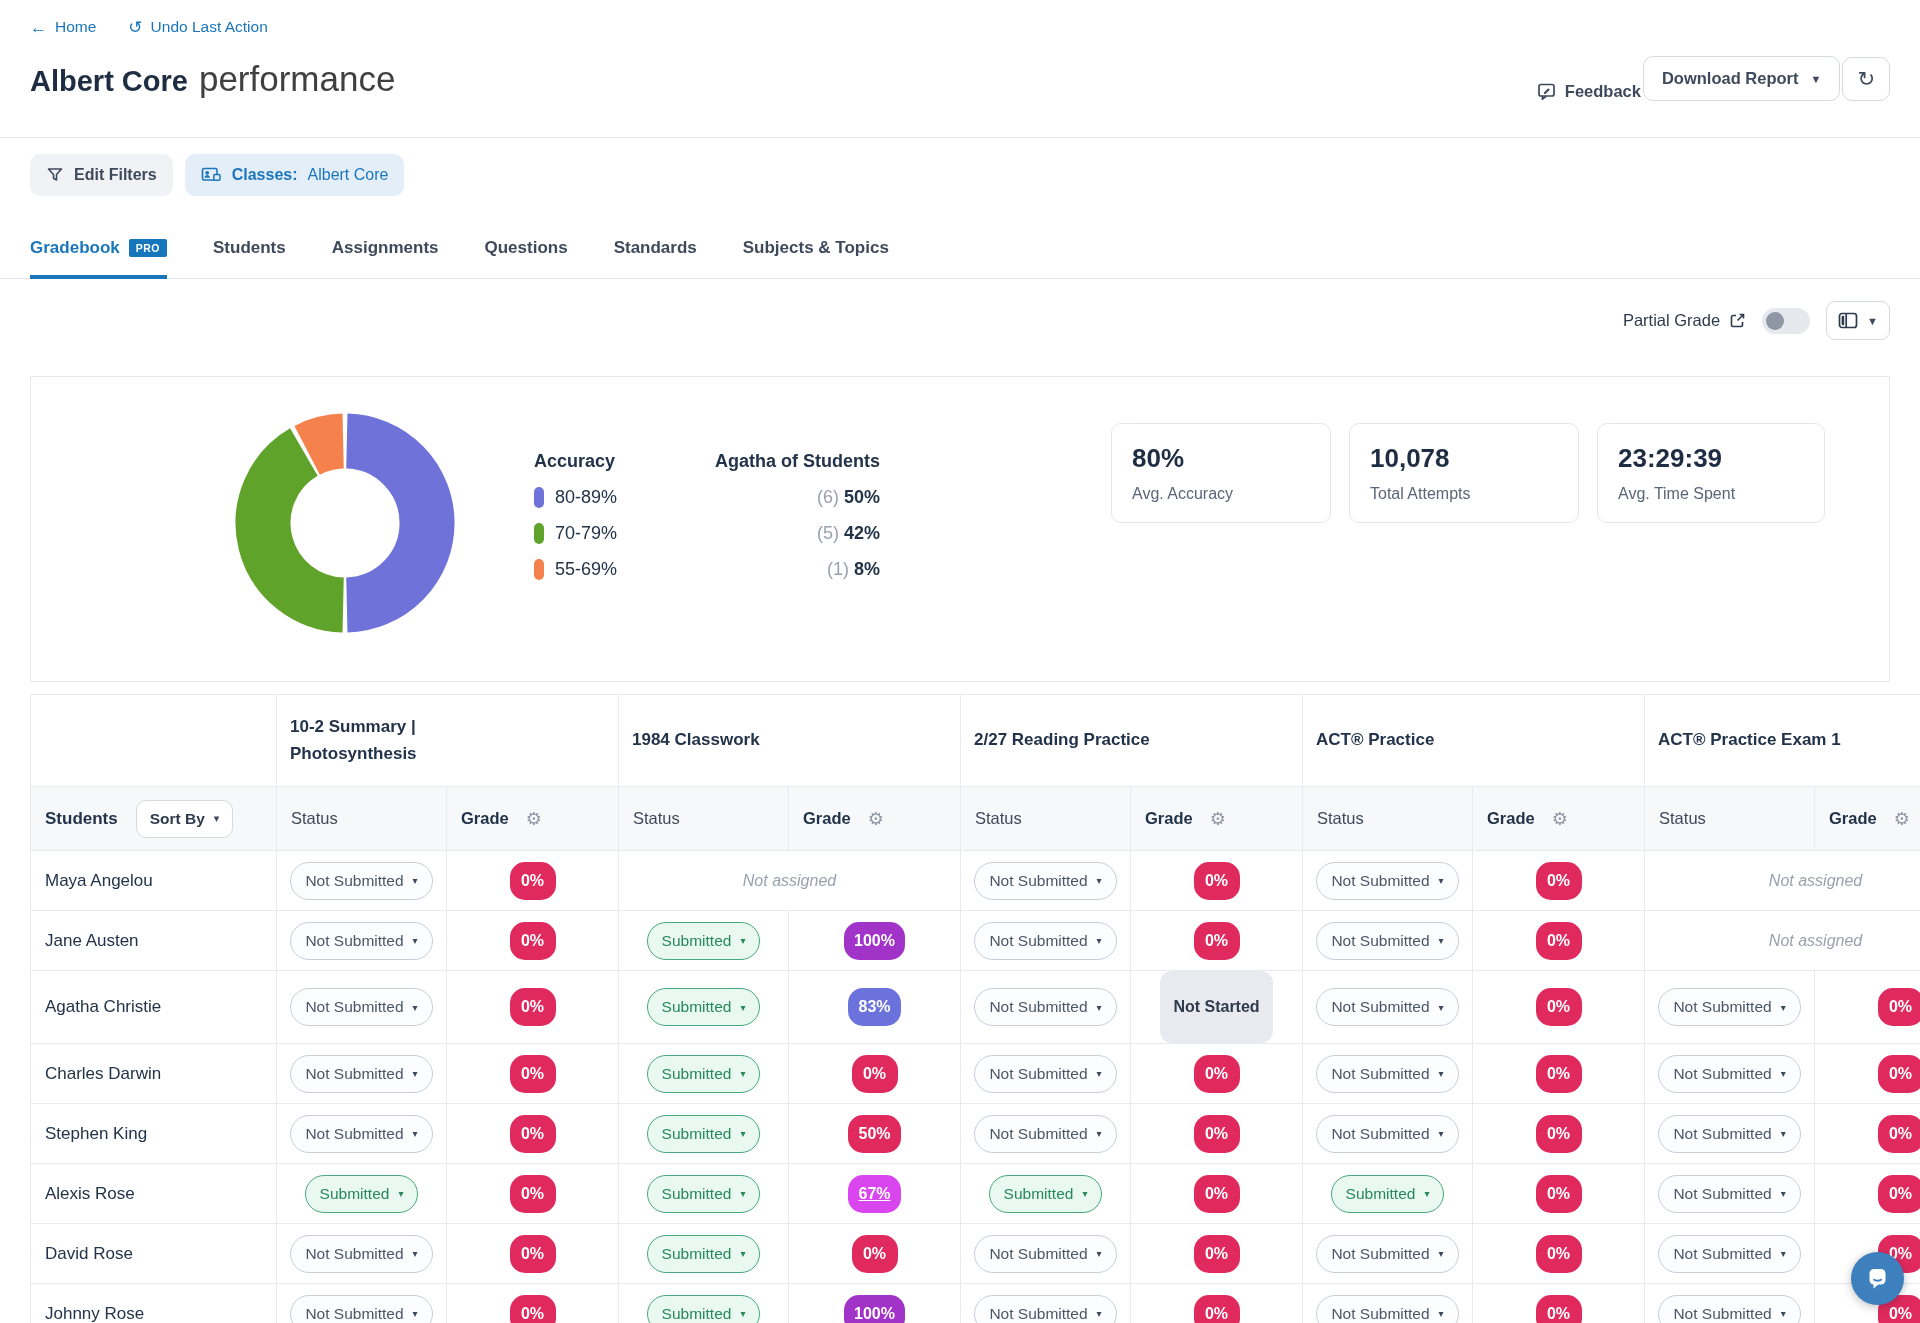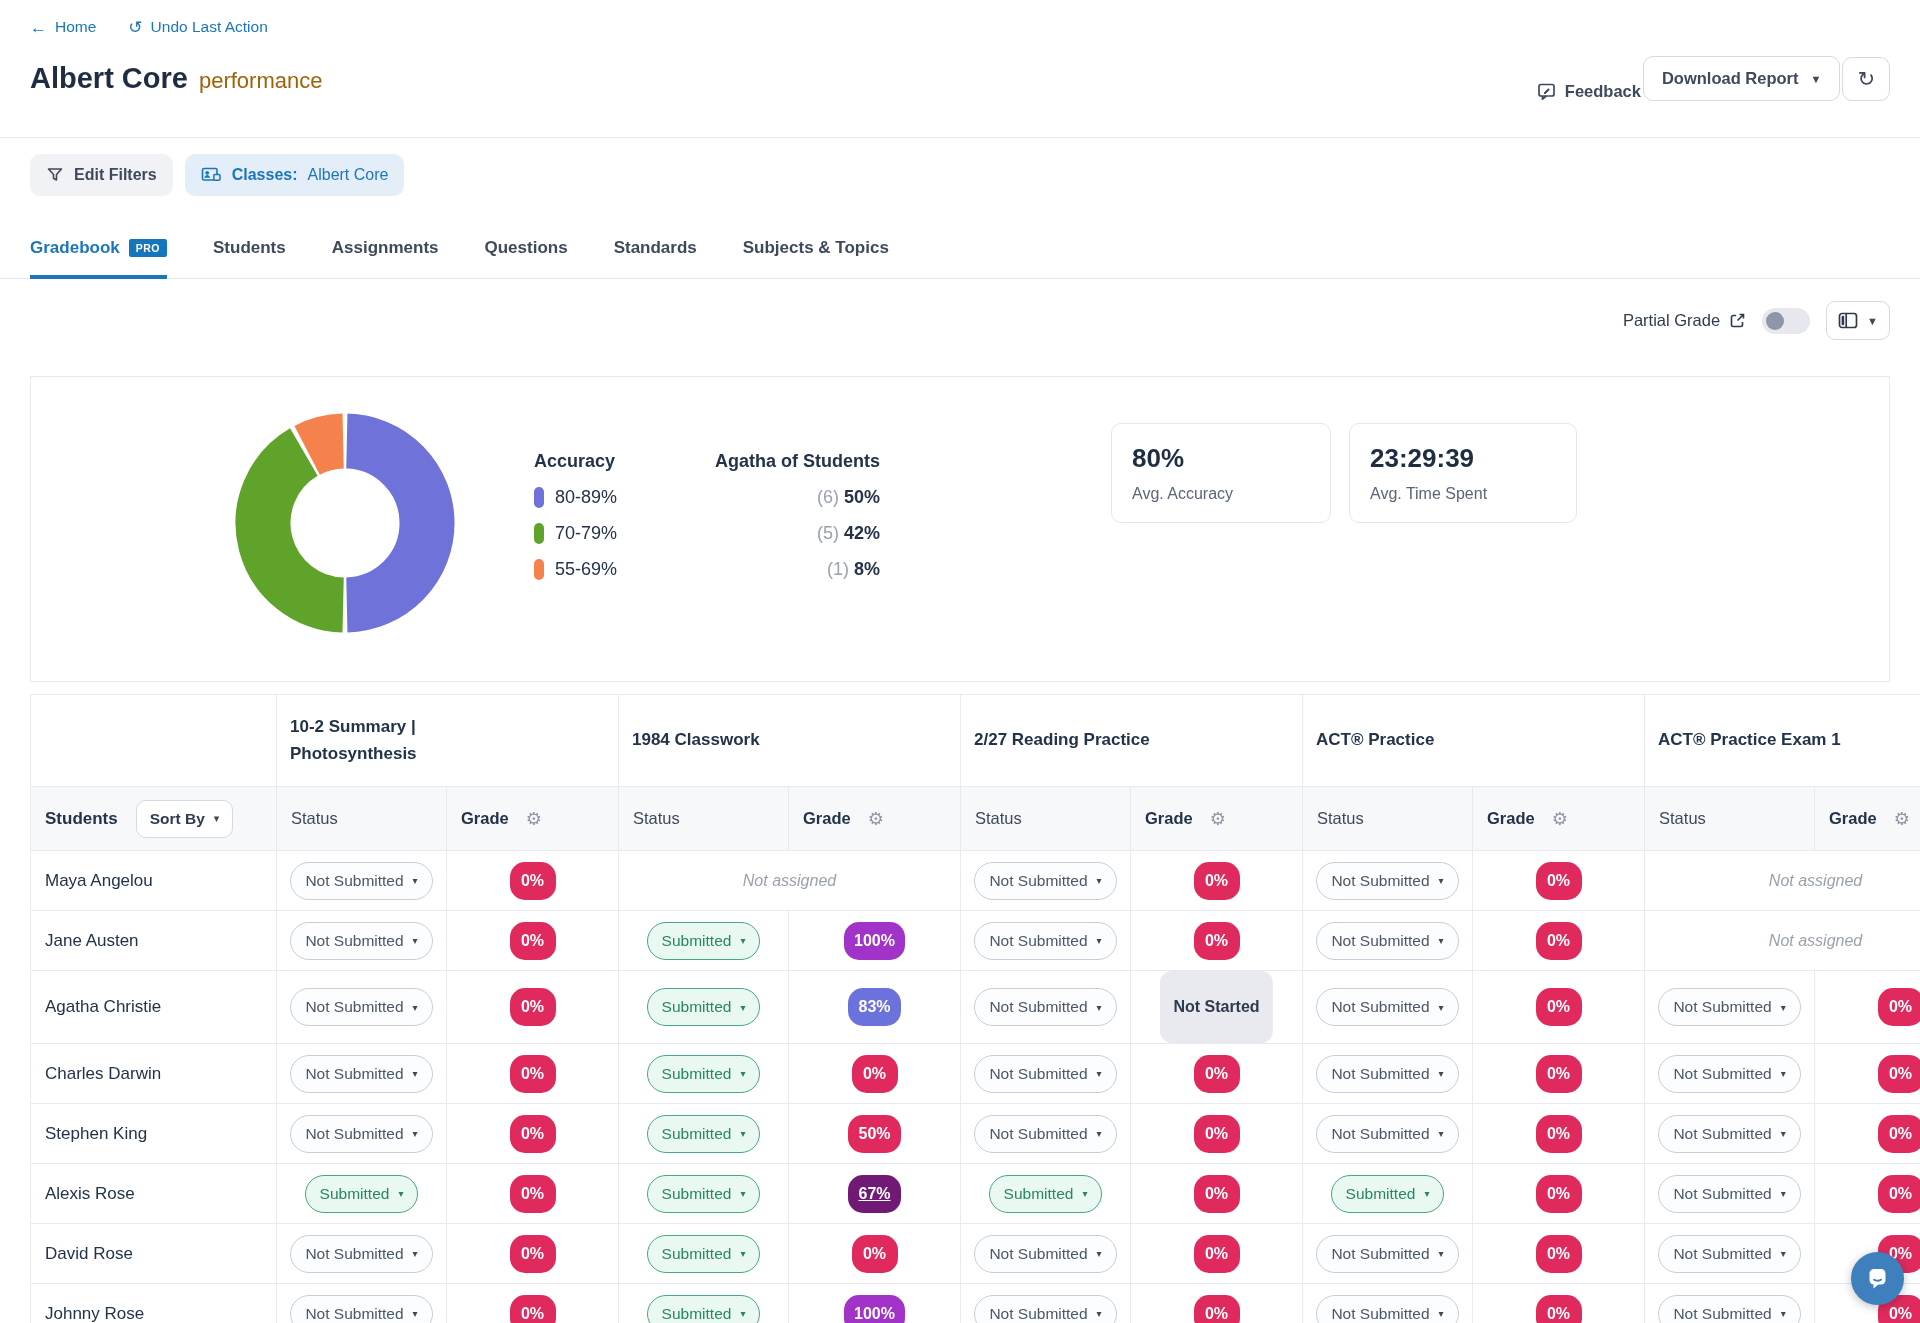--- a/index.html
+++ b/index.html
@@ -4,21 +4,21 @@
 <style>
 *{box-sizing:border-box;margin:0;padding:0}
 html,body{width:1920px;height:1323px;overflow:hidden;background:#fff;
   font-family:"Liberation Sans","DejaVu Sans",sans-serif;color:#2E3A4D;position:relative}
 .topnav{display:flex;gap:32px;padding:18px 30px 0;align-items:center}
 .nav-link{display:flex;align-items:center;gap:8px;color:#1B76BB;font-size:15.5px;cursor:pointer}
 .nav-icon{font-size:17px;line-height:1}
 .header-row{display:flex;align-items:center;padding:20px 30px 36px}
 .page-title{display:flex;align-items:baseline;gap:11px}
 .title-bold{font-size:29px;font-weight:bold;color:#1F2D43}
-.title-rest{font-size:22px;color:#a16207}
+.title-rest{font-size:35px;color:#404040}
 .header-actions{margin-left:auto;display:flex;align-items:flex-end;gap:2px}
 .feedback-btn{display:flex;align-items:center;gap:9px;font-size:16.5px;font-weight:bold;color:#3E4A5B;cursor:pointer}
 .btn-outline{display:flex;align-items:center;gap:12px;border:1px solid #D5D9E0;border-radius:10px;background:#fff;
   font-size:16.5px;font-weight:bold;color:#3E4A5B;padding:12px 18px;cursor:pointer;font-family:inherit}
 .icon-btn{padding:9px 14px;font-size:21px;font-weight:normal}
 .caret{font-size:11px;color:#3E4A5B}
 .header-sep{height:1px;background:#E7E9ED}
 .chips-row{display:flex;gap:12px;padding:16px 30px}
 .chip{display:flex;align-items:center;gap:10px;height:42px;padding:0 16px;border-radius:10px;font-size:16px;font-weight:bold;cursor:pointer}
 .chip-gray{background:#F1F2F5;color:#3E4A5B}
@@ -200,20 +200,24 @@
         <span class="swatch" style="background: rgb(245, 130, 76);"></span>
         <span>55-69%</span>
       </div>
       <div class="legend-val"><span class="legend-count">(1)</span><span class="legend-pct">8%</span></div>
     </div>
   <div class="stats" id="stats">
       <div class="stat-card" style="width: 220px;">
         <div class="stat-value">80%</div>
         <div class="stat-label">Avg. Accuracy</div>
       </div>
+      <div class="stat-card" style="width: 230px;">
+        <div class="stat-value">10,078</div>
+        <div class="stat-label">Total Attempts</div>
+      </div>
       <div class="stat-card" style="width: 228px;">
         <div class="stat-value">23:29:39</div>
         <div class="stat-label">Avg. Time Spent</div>
       </div>
     </div>
 </div>
 
 <div class="table-wrap">
   <table id="gb-table">
       <colgroup>
@@ -428,21 +432,21 @@
           <td class="name-cell">Alexis Rose</td>
           <td class="status-cell"><span class="status-pill submitted">
               <span>Submitted</span>
               <span class="caret">▾</span>
             </span></td>
           <td class="grade-cell"><span class="grade-badge" style="background: rgb(224, 42, 94);">0%</span></td>
           <td class="status-cell"><span class="status-pill submitted">
               <span>Submitted</span>
               <span class="caret">▾</span>
             </span></td>
-          <td class="grade-cell"><span class="grade-badge" style="background: #701a75; text-decoration: underline;">67%</span></td>
+          <td class="grade-cell"><span class="grade-badge" style="background: #d946ef; text-decoration: underline;">67%</span></td>
           <td class="status-cell"><span class="status-pill submitted">
               <span>Submitted</span>
               <span class="caret">▾</span>
             </span></td>
           <td class="grade-cell"><span class="grade-badge" style="background: rgb(224, 42, 94);">0%</span></td>
           <td class="status-cell"><span class="status-pill submitted">
               <span>Submitted</span>
               <span class="caret">▾</span>
             </span></td>
           <td class="grade-cell"><span class="grade-badge" style="background: rgb(224, 42, 94);">0%</span></td>

